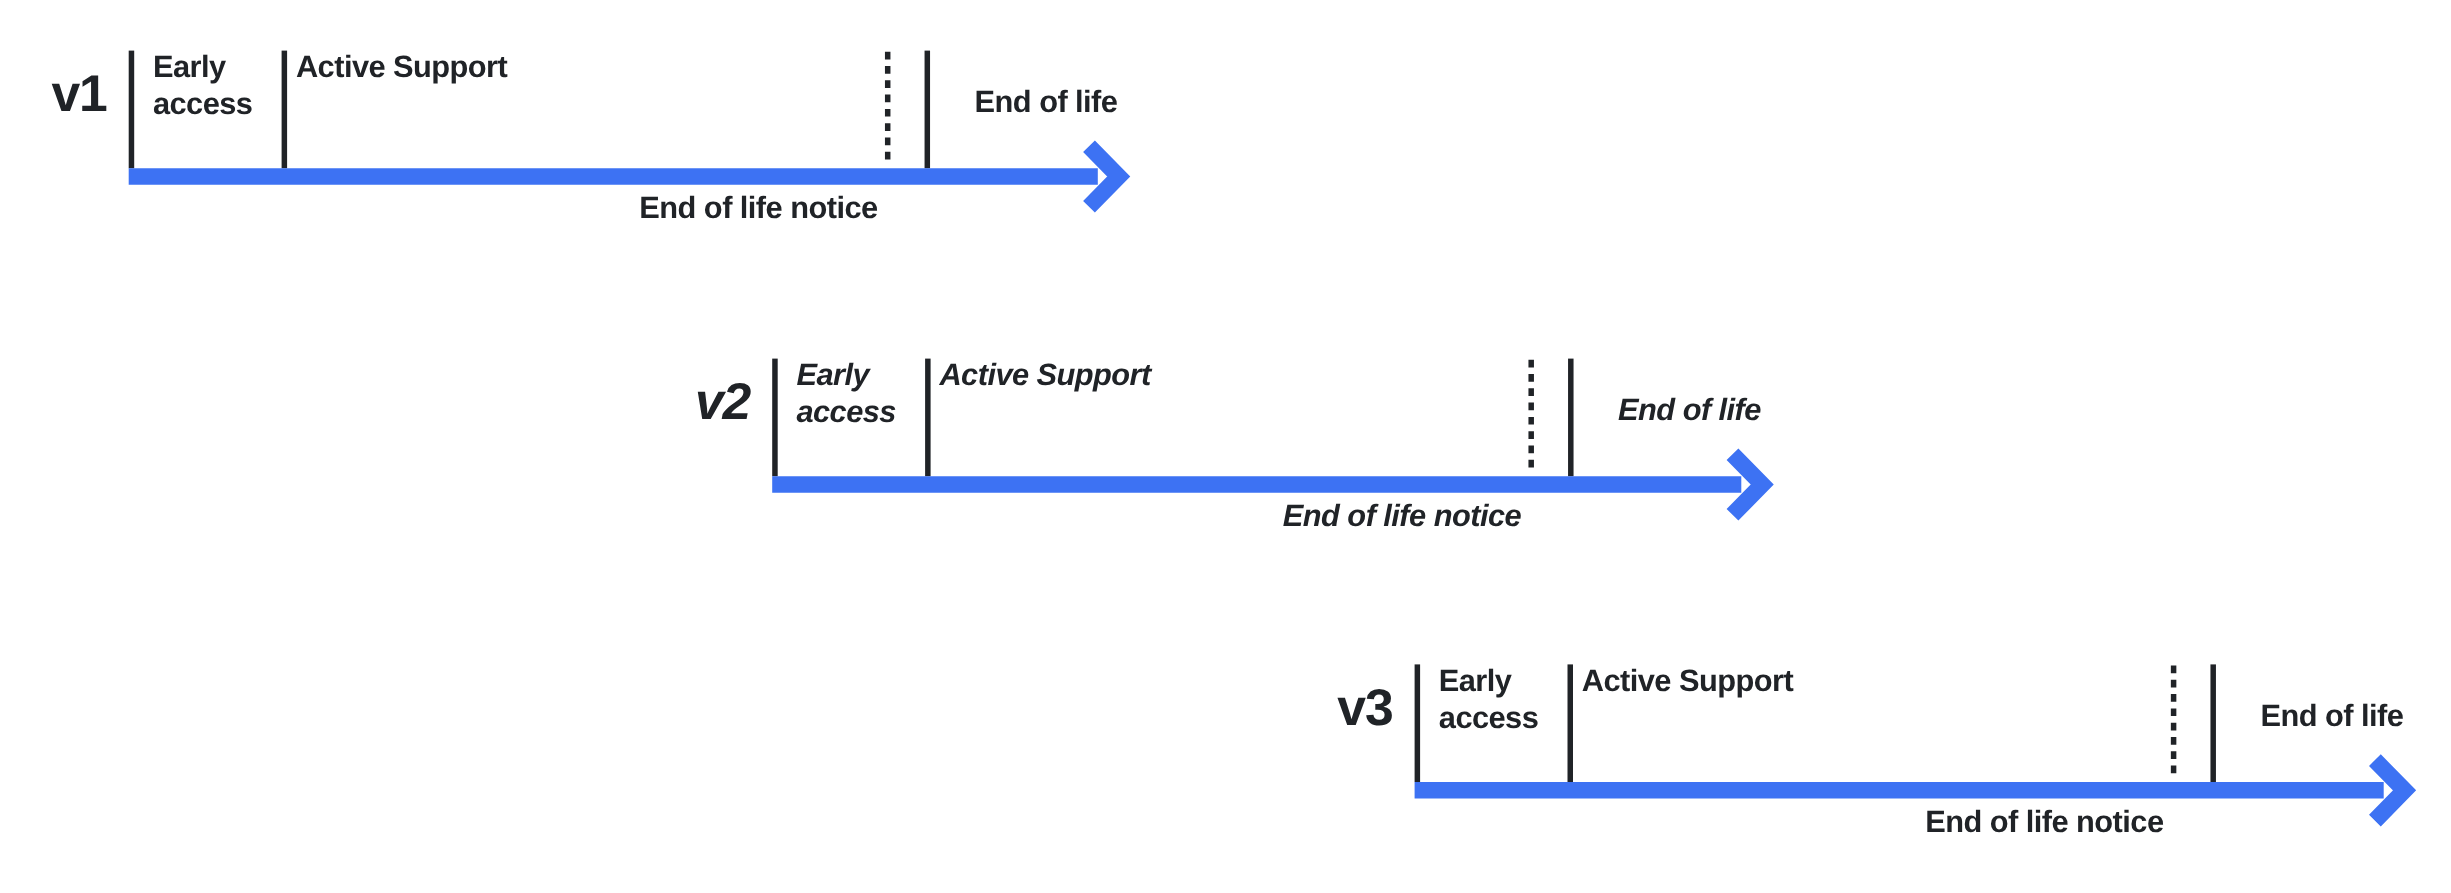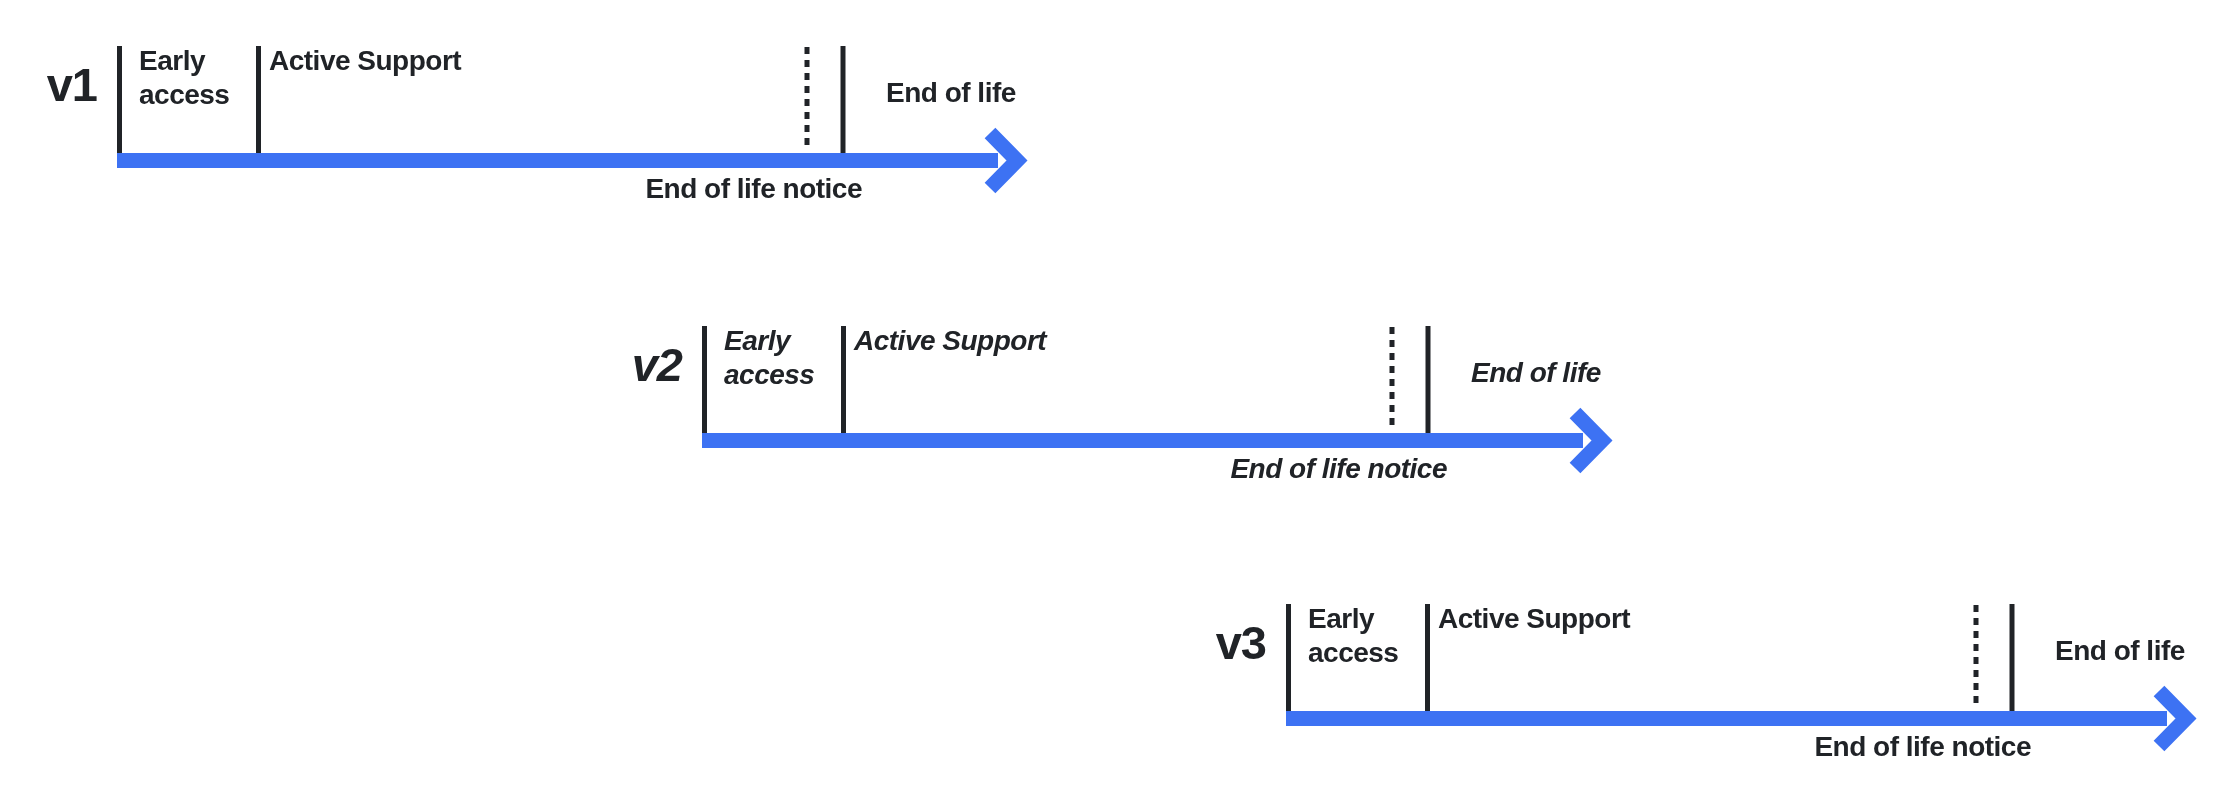--- a/index.html
+++ b/index.html
@@ -48,21 +48,21 @@
     text-align: right;
     color: var(--ink);
     font-weight: bold;
     font-size: 47px;
     line-height: 48px;
     letter-spacing: -1px;
   }
   .early-access-label  { left: 122px; top: 44px; width: 100px; }
   .active-support-label{ left: 252px; top: 44px; width: 420px; white-space: nowrap; }
   .end-of-life-label   { left: 869px; top: 44px; width: 260px; white-space: nowrap; margin-top: 32px; }
-  .eol-notice-label    { left: 500px; top: 172px; width: 345px; text-align: right; white-space: nowrap; }
+  .eol-notice-label    { left: 500px; top: 172px; width: 345px; text-align: center; white-space: nowrap; }
 
   .tick   { stroke: var(--ink); stroke-width: 5px; }
   .dashed { stroke: var(--ink); stroke-width: 5px; stroke-dasharray: 7 6; }
   .bar    { stroke: var(--arrow_blue); stroke-width: 15px; fill: none; }
   .head   { stroke: var(--arrow_blue); stroke-width: 15px; fill: none;
             stroke-linejoin: miter; stroke-miterlimit: 4; }
 </style>
 </head>
 <body>
 

